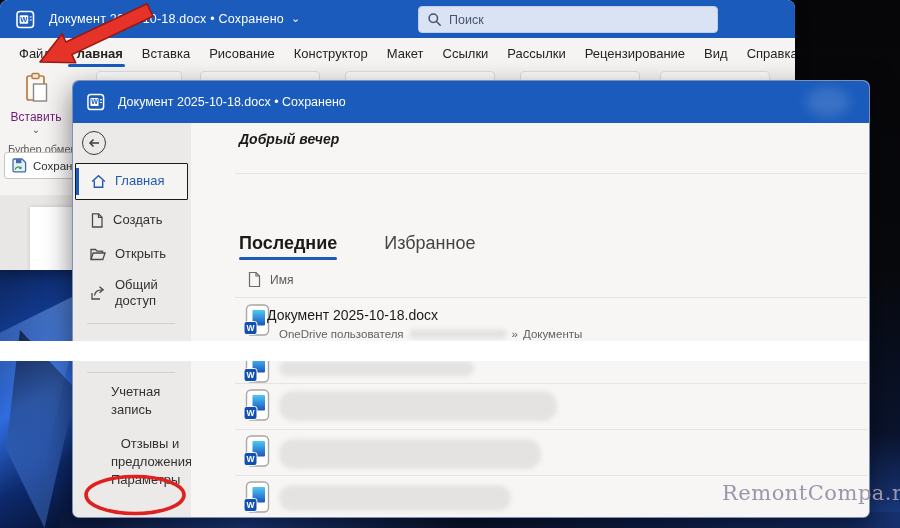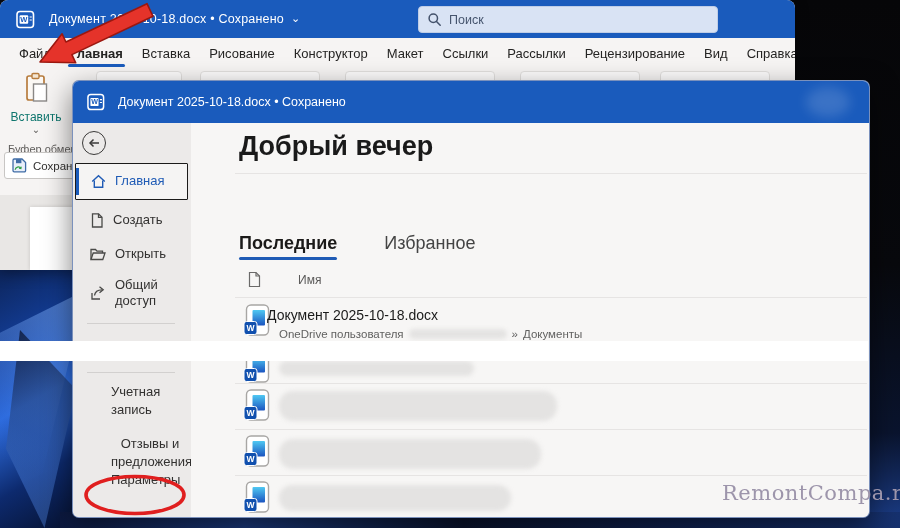--- a/index.html
+++ b/index.html
@@ -42,21 +42,21 @@
     background:#f6f4f3; display:flex; align-items:center; gap:17px; padding-left:18px; }
   .mw-tab { font-size:13px; color:#252423; white-space:nowrap; padding:5px 1px; position:relative; }
   .mw-tab.sel { font-weight:bold; }
   .mw-tab.sel::after { content:""; position:absolute; left:-1px; right:-1px; bottom:-1px;
     height:3px; background:#1a5bbc; border-radius:2px; }
 
   .mw-ribbon { position:absolute; left:0; top:68px; width:795px; height:202px; background:#f6f4f3; }
   .ribbon-sliver { position:absolute; top:3px; height:26px; background:#fcfbfb;
     border:1px solid #e1dfdd; border-radius:4px; }
   .paste-cluster { position:absolute; left:0; top:4px; width:72px; text-align:center; }
-  .paste-label { font-size:12px; color:#0f766e; margin-top:2px; }
+  .paste-label { font-size:12px; color:#701a75; margin-top:2px; }
   .paste-chevron { font-size:10px; color:#605e5c; margin-top:0px; }
   .group-label { font-size:11px; color:#605e5c; margin-top:8px; white-space:nowrap; text-align:left; padding-left:8px; }
   .save-chip { position:absolute; left:4px; top:84px; width:92px; height:27px;
     background:#fff; border:1px solid #c8c6c4; border-radius:3px;
     display:flex; align-items:center; gap:5px; padding:0 6px; overflow:hidden; }
   .save-chip span { font-size:11.5px; color:#323130; white-space:nowrap; }
   .doc-area { position:absolute; left:0; top:127px; width:795px; height:75px; background:#e9e7e5; }
   .doc-page { position:absolute; left:30px; top:12px; width:62px; height:63px; background:#fff;
     box-shadow:0 0 4px rgba(0,0,0,.15); }
 
@@ -81,28 +81,28 @@
   .sb-item.sel { left:2px; width:113px; border:1.5px solid #1b1a19; background:#f5f4f3;
     padding-left:14px; border-radius:1px; }
   .sb-item.sel::before { content:""; position:absolute; left:0; top:4px; bottom:4px;
     width:3px; background:#1a5bbc; }
   .sb-item.sel .sb-label { color:#1f5bb5; }
   .sb-textitem { position:absolute; left:38px; width:78px; font-size:13px;
     color:#323130; line-height:1.35; }
   .sb-divider { position:absolute; left:14px; width:88px; height:1px; background:#d2d0cf; }
 
   .ov-content { position:relative; flex:1; background:#f7f6f5; }
-  .greeting { position:absolute; left:48px; top:8px; font-size:27px; font-weight:bold; color:#1a1a1a; }
+  .greeting { position:absolute; left:48px; top:8px; font-size:14px; font-weight:bold; color:#1a1a1a;font-style:italic; }
   .content-divider { position:absolute; height:1px; background:#e6e4e3; left:44px; right:2px; }
   .bs-tabs { position:absolute; left:48px; top:110px; display:flex; gap:47px; }
   .bs-tab { font-size:18px; color:#444; padding-bottom:6px; position:relative; white-space:nowrap; }
   .bs-tab.sel { font-weight:bold; color:#1b1a19; }
   .bs-tab.sel::after { content:""; position:absolute; left:0; right:0; bottom:0; height:3px;
     background:#1f5bb5; border-radius:2px; }
-  .list-header { position:absolute; left:56px; top:148px; display:flex; align-items:center; gap:36px; }
+  .list-header { position:absolute; left:56px; top:148px; display:flex; align-items:center; gap:8px; }
   .list-header .hdr-label { font-size:12px; color:#5b5a59; }
   .file-icon { position:absolute; left:52px; }
   .file-name { position:absolute; left:76px; font-size:14px; color:#1b1b1b; }
   .file-sub { position:absolute; left:88px; font-size:11.5px; color:#616160;
     display:flex; align-items:center; gap:5px; }
   .blur-blob { background:#e4e3e2; border-radius:10px; filter:blur(2px); }
   .row-blob { position:absolute; left:88px; }
 
   
   .censor-band { position:absolute; left:0; top:341px; width:868px; height:20px;

